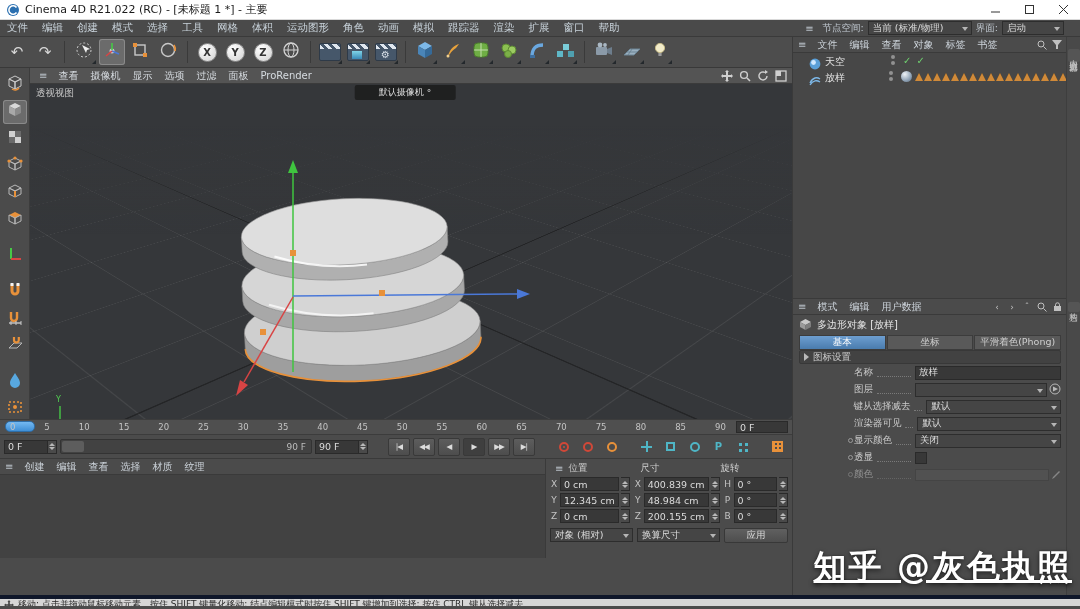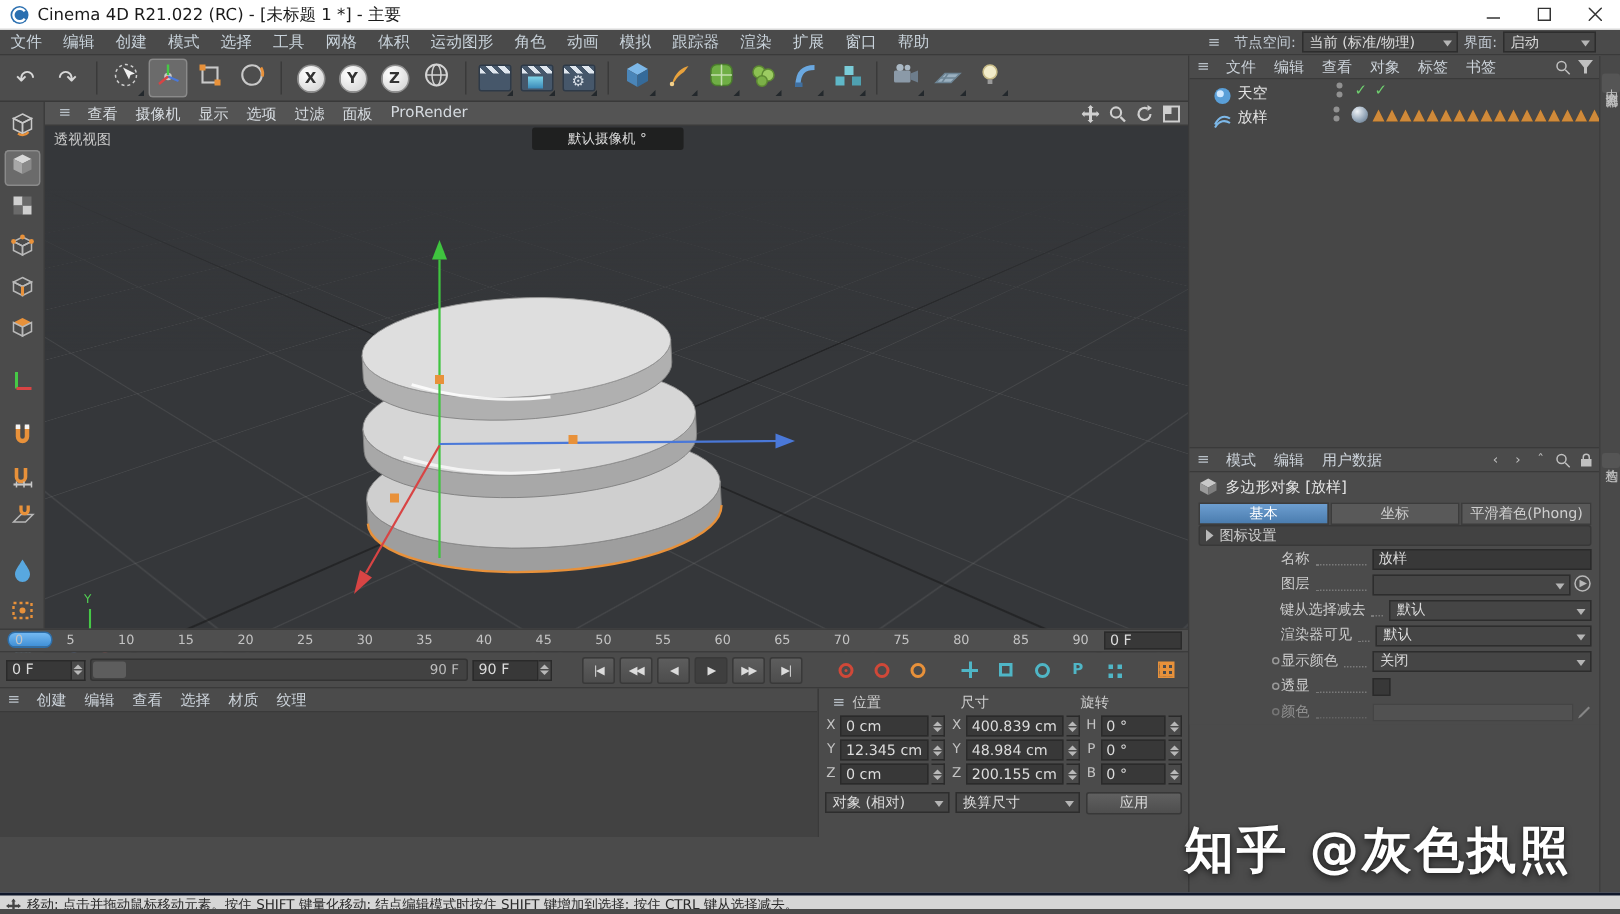--- a/index.html
+++ b/index.html
@@ -105,21 +105,21 @@
   .coordpanel { position:absolute; left:545px; top:459px; width:247px; height:99px; background:#4b4b4b; border-left:1px solid #3a3a3a; padding:2px 4px; }
   .coordhead { display:flex; align-items:center; height:14px; }
   .coordhead .ch { font-size:9.5px; color:#cfcfcf; }
   .coordgrid { display:grid; grid-template-columns:1fr 1fr 1fr; grid-auto-rows:16px; column-gap:4px; margin-top:1px; }
   .ccell { display:flex; align-items:center; gap:2px; }
   .clab { width:8px; font-size:9px; color:#c4c4c4; text-align:center; }
   .cfield { flex:1; }
   .coordfoot { display:flex; align-items:flex-start; gap:4px; margin-top:4px; }
 
   
-  .statusbar { position:absolute; left:0; top:595px; width:1080px; height:14px; background:#d6d6d6; border-top:2px solid #0f172a; display:flex; align-items:center; padding-left:4px; gap:4px; }
+  .statusbar { position:absolute; left:0; top:595px; width:1080px; height:14px; background:#d6d6d6; border-top:4px solid #0f172a; display:flex; align-items:center; padding-left:4px; gap:4px; }
   .statusbar .stext { font-size:9px; color:#2a2a2a; white-space:nowrap; }
 
   
   .rightpanel { position:absolute; left:792px; top:37px; width:288px; height:558px; background:#4b4b4b; border-left:1px solid #3a3a3a; }
   .sidestrip { position:absolute; right:0; top:0; width:14px; height:558px; background:#494949; border-left:1px solid #3e3e3e; }
   .sidetab { position:absolute; left:1px; width:12px; writing-mode:vertical-rl; font-size:8.5px; color:#c0c0c0; background:#555; border-radius:2px; padding:4px 0; text-align:center; letter-spacing:1px; }
   .pmenu { height:16px; background:#4b4b4b; border-bottom:1px solid #3a3a3a; display:flex; align-items:center; width:274px; }
   .pmi { padding:0 6px; font-size:10px; color:#ccd3da; }
   .pmicons { margin-left:auto; display:flex; align-items:center; gap:3px; padding-right:4px; }
   .pmicon { font-size:9px; color:#c0c0c0; display:flex; align-items:center; justify-content:center; width:12px; }
@@ -148,21 +148,21 @@
   .adot i { width:5px; height:5px; border-radius:50%; border:1px solid #9a9a9a; }
   .alabel { font-size:9.5px; color:#cccccc; white-space:nowrap; }
   .leader { flex:1; border-bottom:1px dotted #7a7a7a; height:8px; margin:0 4px; min-width:8px; }
   .actl { width:146px; display:flex; align-items:center; gap:2px; }
   .actl .field, .actl .dd { flex:1; }
   .swatch { flex:1; height:12px; background:#5c5c5c; border:1px solid #3a3a3a; opacity:.65; }
   .cbox { width:12px; height:12px; background:#383838; border:1px solid #2a2a2a; }
   .disabled { opacity:.55; }
 
   
-  .watermark { position:absolute; right:32px; bottom:16px; font-size:33px; font-weight:bold; color:#ffffff; letter-spacing:2px; text-shadow:0 2px 5px rgba(0,0,0,.55), 0 0 2px rgba(0,0,0,.4); z-index:50; }
+  .watermark { position:absolute; right:8px; bottom:16px; font-size:33px; font-weight:bold; color:#ffffff; letter-spacing:2px; text-shadow:0 2px 5px rgba(0,0,0,.55), 0 0 2px rgba(0,0,0,.4); z-index:50;text-decoration:underline; }
 </style>
 </head>
 <body>
 
 <div id="app">
 
   <div class="titlebar">
     <span class="appicon">
       <svg width="14" height="14" viewBox="0 0 14 14">
           <circle cx="7" cy="7" r="6" fill="#2a6fb0"></circle>

